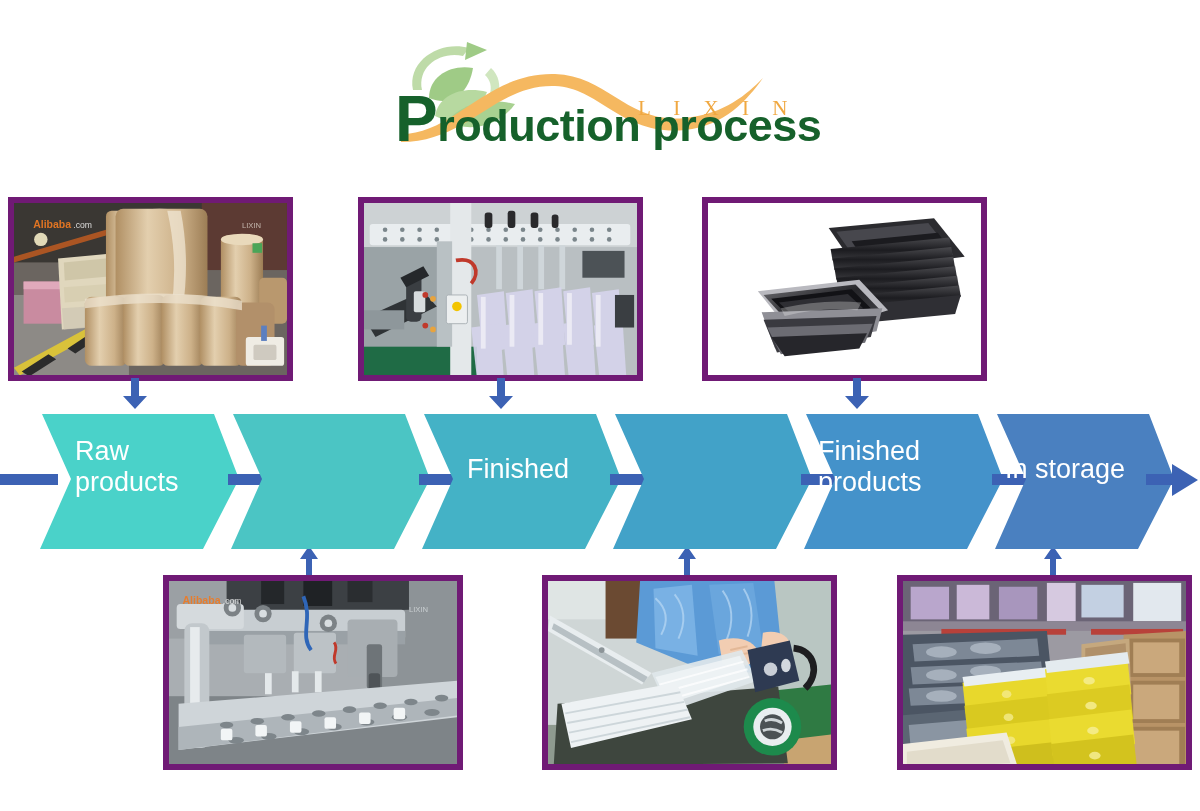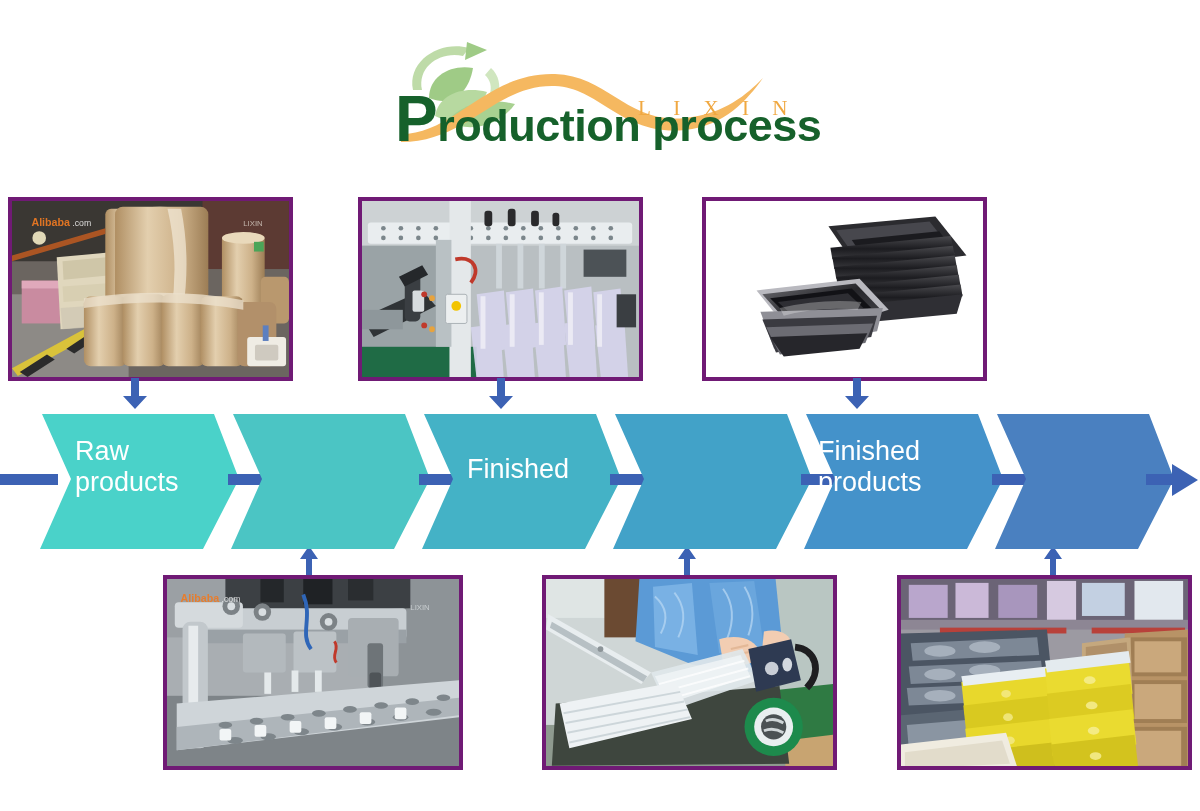--- a/index.html
+++ b/index.html
@@ -21,21 +21,21 @@
   }
   .title-text{
     position:absolute;left:0px;top:62px;width:420px;
     font-family:"Liberation Sans", sans-serif;
     font-size:45px;font-weight:bold;color:#16612B;
     white-space:nowrap;letter-spacing:-0.5px;
   }
   .title-text .cap{font-size:64px;line-height:0;}
 
   
-  .photo{position:absolute;border:4px solid #701a75;box-sizing:border-box;
+  .photo{position:absolute;border:6px solid #701a75;box-sizing:border-box;
          overflow:hidden;background:#15803d;}
   .photo .inner{position:absolute;inset:0;}
 
   
   .conn{position:absolute;}
 
   
   .flow{position:absolute;left:0;top:404px;width:1200px;height:160px;}
   .chev-label{
     position:absolute;color:#ffffff;font-size:27px;line-height:1.14;
@@ -314,20 +314,21 @@
       <polygon points="997,10 1149,10 1174,75 1138,145 995,145 1026,75" fill="#4A80C0"></polygon>
 
       <path d="M1146 70 L1172 70 L1172 60 L1198 76 L1172 92 L1172 81 L1146 81 Z" fill="#3C62B4"></path>
     </svg>
 
     <div class="chev-label" style="left:75px;top:32px;width:150px;">Raw
 products</div>
     <div class="chev-label" style="left:467px;top:50px;width:160px;">Finished</div>
     <div class="chev-label" style="left:818px;top:32px;width:170px;">Finished
 products</div>
+    <div class="chev-label" style="left:1005px;top:50px;width:175px;">In storage</div>
   </div>
 
   <div class="photo" style="left:163px;top:575px;width:300px;height:195px;">
     <svg class="inner" viewBox="0 0 300 195" preserveAspectRatio="none">
       <rect width="300" height="195" fill="#a9aeb2"></rect>
       <rect x="0" y="0" width="300" height="60" fill="#9ba0a4"></rect>
       <rect x="210" y="0" width="90" height="120" fill="#8d9397"></rect>
       <rect x="0" y="120" width="300" height="75" fill="#7e8488"></rect>
 
       <path d="M60 0 L250 0 L250 30 L60 36 Z" fill="#3c4044"></path>

